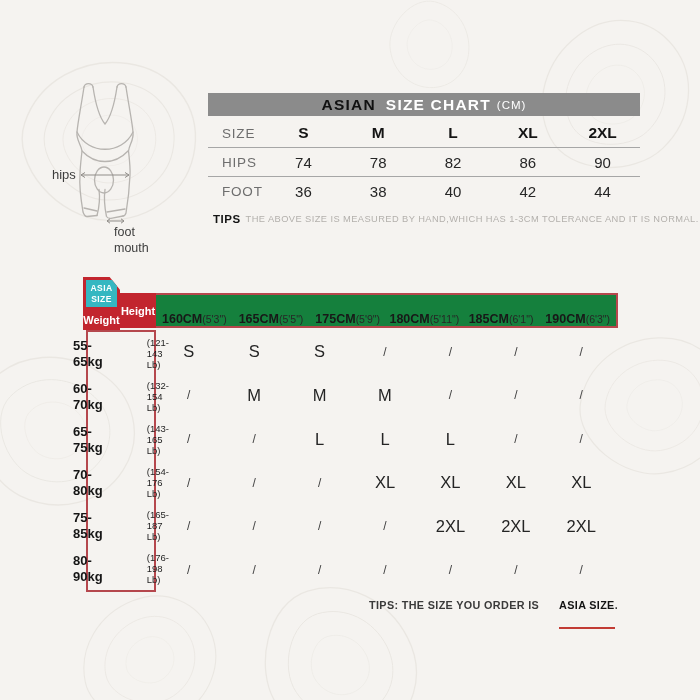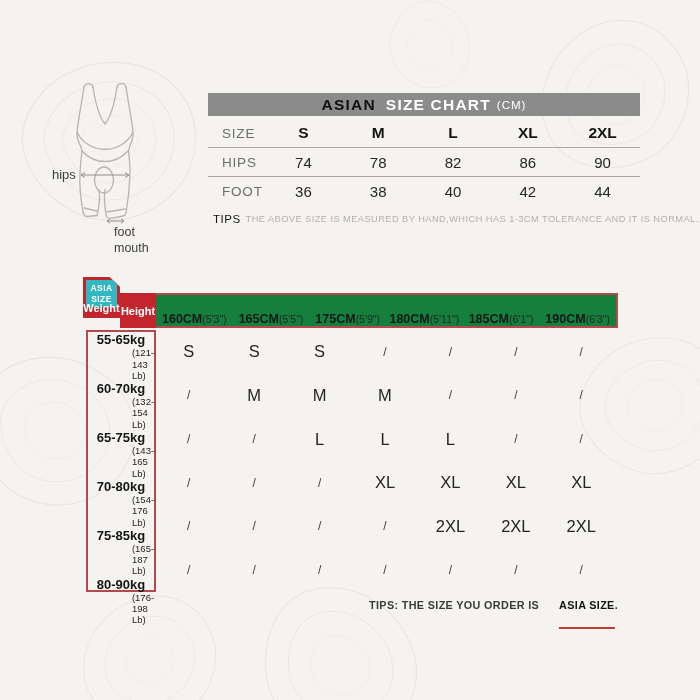--- a/index.html
+++ b/index.html
@@ -22,43 +22,43 @@
   .bar .brand { color:#101010; font-weight:bold; font-size:15.5px; letter-spacing:1.2px; }
   .bar .rest  { color:#ffffff; font-weight:bold; font-size:15.5px; letter-spacing:1.2px; margin-left:10px; }
   .bar .unit  { color:#ffffff; font-size:11.5px; letter-spacing:1px; margin-left:6px; }
   .a-table { margin-top:3px; }
   .a-row { display:grid; grid-template-columns:58px repeat(5,1fr); align-items:center; height:28px; }
   .a-row.lined { border-bottom:1px solid #a6a6a6; }
   .a-label { padding-left:14px; font-size:13.5px; color:#6e6e6e; letter-spacing:0.8px; }
   .a-val { text-align:center; font-size:15px; color:#262626; }
   .a-row.head .a-val { font-weight:bold; color:#141414; font-size:15.5px; }
   .tips-row { margin-top:8px; display:flex; align-items:center; gap:5px; }
-  .tips-label { font-size:11.5px; font-weight:normal; color:#141414; letter-spacing:0.5px; }
+  .tips-label { font-size:11.5px; font-weight:bold; color:#141414; letter-spacing:0.5px; }
   .tips-text { font-size:9.3px; color:#b3b0ac; letter-spacing:0.42px; white-space:nowrap; }
 
   
-  .badge { position:absolute; left:83px; top:277px; width:37px; height:41px; background:#c2252e;
+  .badge { position:absolute; left:83px; top:277px; width:37px; height:53px; background:#c2252e;
            clip-path:polygon(0 0,72% 0,100% 24%,100% 100%,0 100%); }
   .badge-teal { position:absolute; left:3px; top:3px; right:3px; height:27px; background:#35b7c1;
                 display:flex; flex-direction:column; align-items:center; justify-content:center;
                 color:#fff; font-weight:bold; font-size:8.5px; line-height:1.25; letter-spacing:0.4px; }
   .badge-weight { position:absolute; left:0; right:0; bottom:4px; text-align:center;
                   color:#fff; font-weight:bold; font-size:11px; }
 
   .h-header { position:absolute; left:120px; top:293px; width:498px; height:35px;
               border:2px solid #b5474d; background:#15803d; box-sizing:border-box; display:flex; }
   .h-corner { flex:0 0 36px; margin:-2px 0 -2px -2px; background:#c2252e; color:#fff;
               font-weight:bold; font-size:11px; display:flex; align-items:center; justify-content:center; }
   .h-cell { flex:1; display:flex; flex-direction:row; align-items:flex-end; justify-content:center; line-height:1.12; }
   .h-cm { font-size:12.5px; font-weight:bold; color:#181818; }
   .h-ft { font-size:10.5px; color:#262626; }
 
   .w-box { position:absolute; left:86px; top:330px; width:70px; height:262px;
            border:2px solid #b5474d; box-sizing:border-box; display:flex; flex-direction:column; }
-  .w-cell { flex:1; display:flex; flex-direction:column; align-items:center; justify-content:center; line-height:1.18; }
+  .w-cell { flex:1; display:flex; flex-direction:row; align-items:center; justify-content:center; line-height:1.18; }
   .w-kg { font-size:13px; font-weight:bold; color:#151515; }
   .w-lb { font-size:9.5px; color:#1f1f1f;padding-left:44px; }
 
   .m-grid { position:absolute; left:156px; top:330px; width:458px; height:262px;
             display:grid; grid-template-columns:repeat(7,1fr); grid-template-rows:repeat(6,1fr); }
   .cell { display:flex; align-items:center; justify-content:center; font-size:16.5px; color:#242424; }
   .cell.slash { font-size:12px; color:#3e3e3e; }
 
   .f-tips { position:absolute; left:318px; top:599px; width:300px; text-align:right;
             font-size:10.8px; color:#3a3a3a; font-weight:bold; letter-spacing:0.35px; }

